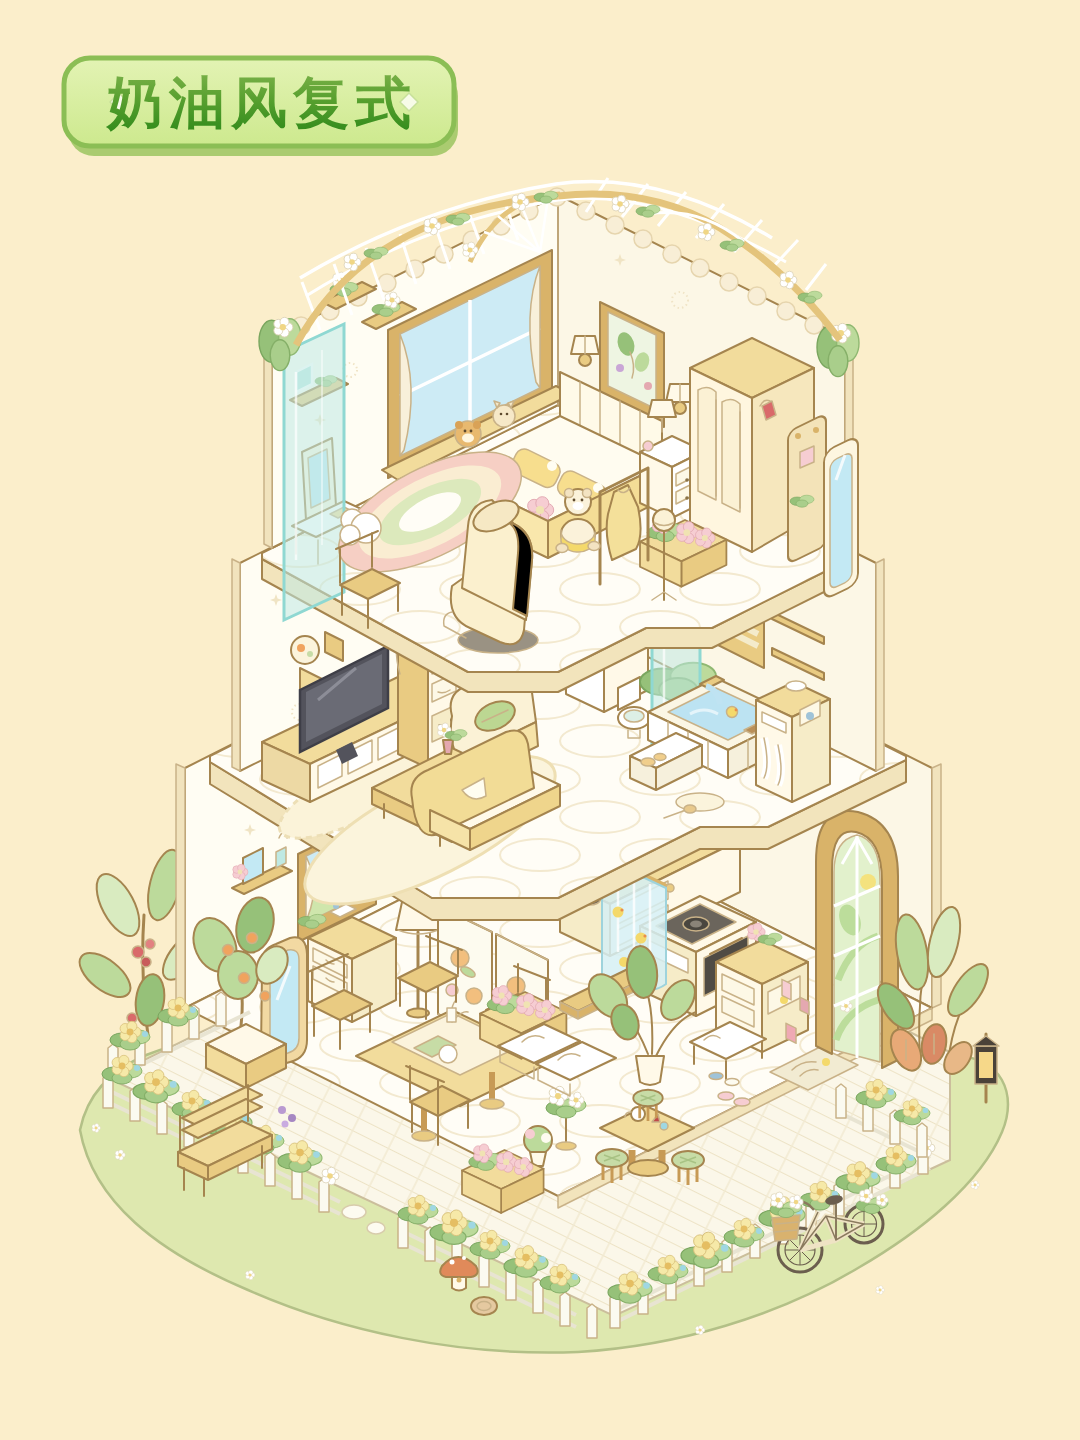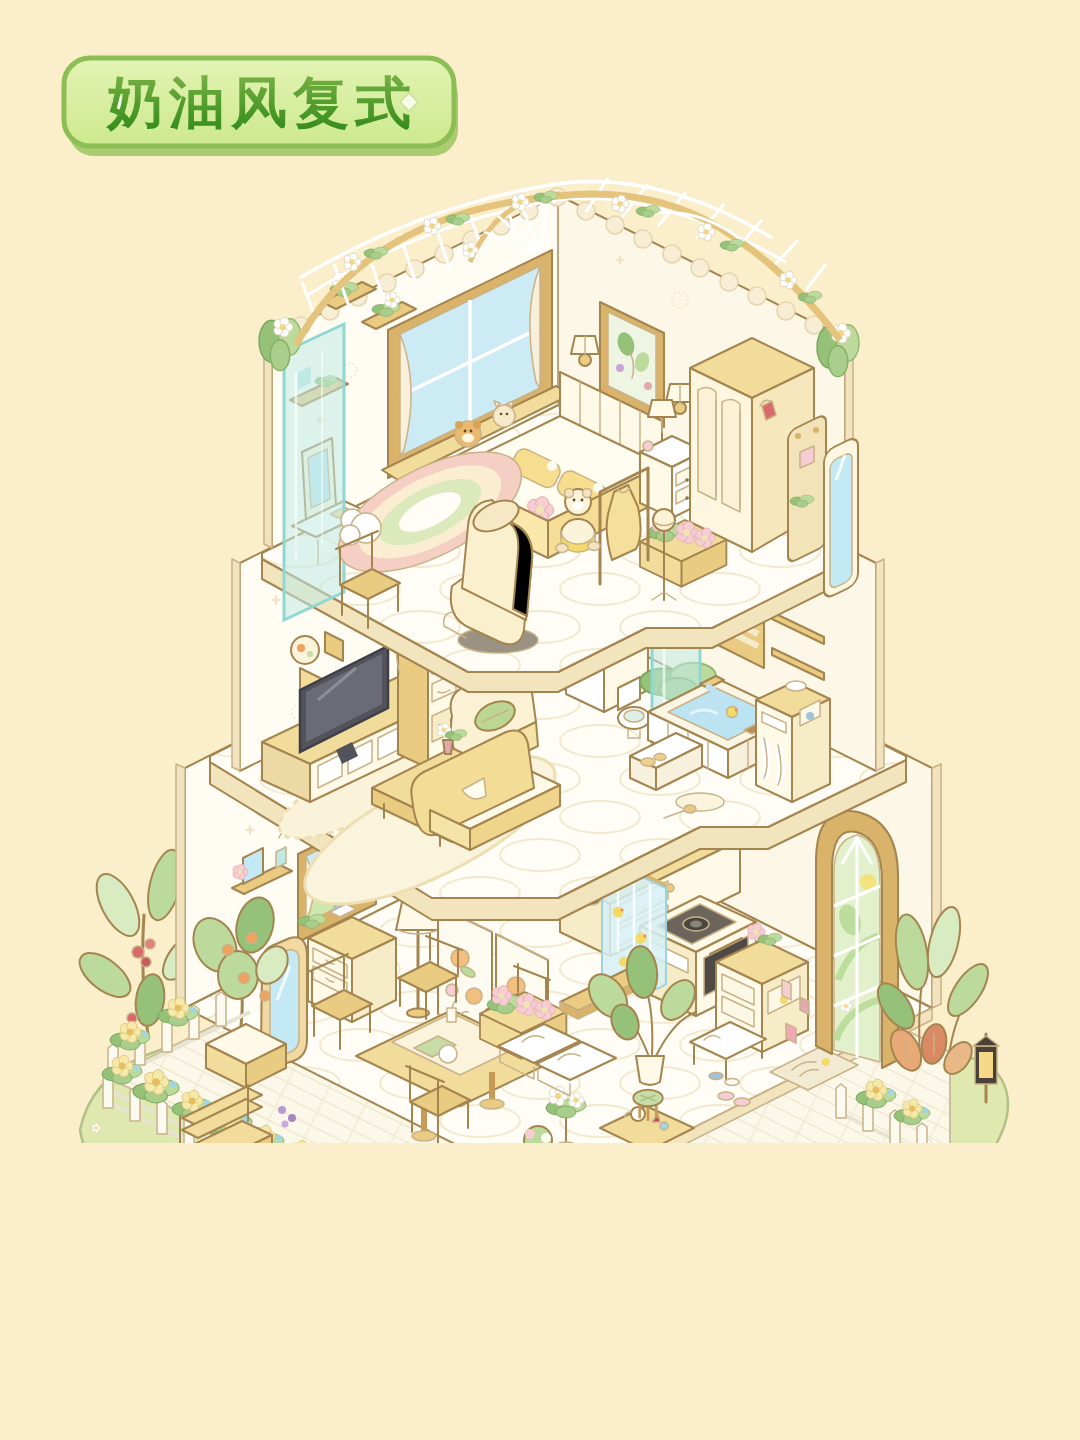--- a/index.html
+++ b/index.html
@@ -10,21 +10,21 @@
     --cream:#FFF9E8; --white:#FFFFFF;
     --teal:#BFE9E3; --tealEdge:#8FD8D2; --sky:#CDEBF5;
     --leaf:#BCDA9B; --leafD:#96C179; --leafL:#D9EBC0;
     --yellow:#F6E1A0; --yellowD:#F0CE74; --pink:#F6CDD2; --pinkD:#EFA9B4;
     --blue:#9FD7E2; --water:#BCE3F2;
     --grass:#DEE8AF; --grassEdge:#B3C087;
     --fence:#FBFAF0; --dark:#53535C;
     --badgeFill:#D8EFA0; --badgeBorder:#8BBE55;
   }
   html,body{margin:0;padding:0;background:var(--bg);}
-  .stage{position:relative;width:1080px;height:1143px;background:var(--bg);overflow:hidden;
+  .stage{position:relative;width:1080px;height:1440px;background:var(--bg);overflow:hidden;
          font-family:"DejaVu Sans","Liberation Sans",sans-serif;}
   svg{position:absolute;inset:0;display:block;}
   
   .o{stroke:var(--ink);stroke-width:2;stroke-linejoin:round;stroke-linecap:round;}
   .o3{stroke:var(--ink);stroke-width:3;stroke-linejoin:round;stroke-linecap:round;}
   .t{stroke:var(--inkSoft);stroke-width:1.5;stroke-linejoin:round;stroke-linecap:round;}
   .nf{fill:none;}
   
   .wall{fill:var(--wall);} .edge{fill:var(--edge);} .slabS{fill:var(--slabS);}
   .wood{fill:var(--wood);} .woodM{fill:var(--woodM);} .woodD{fill:var(--woodD);}

